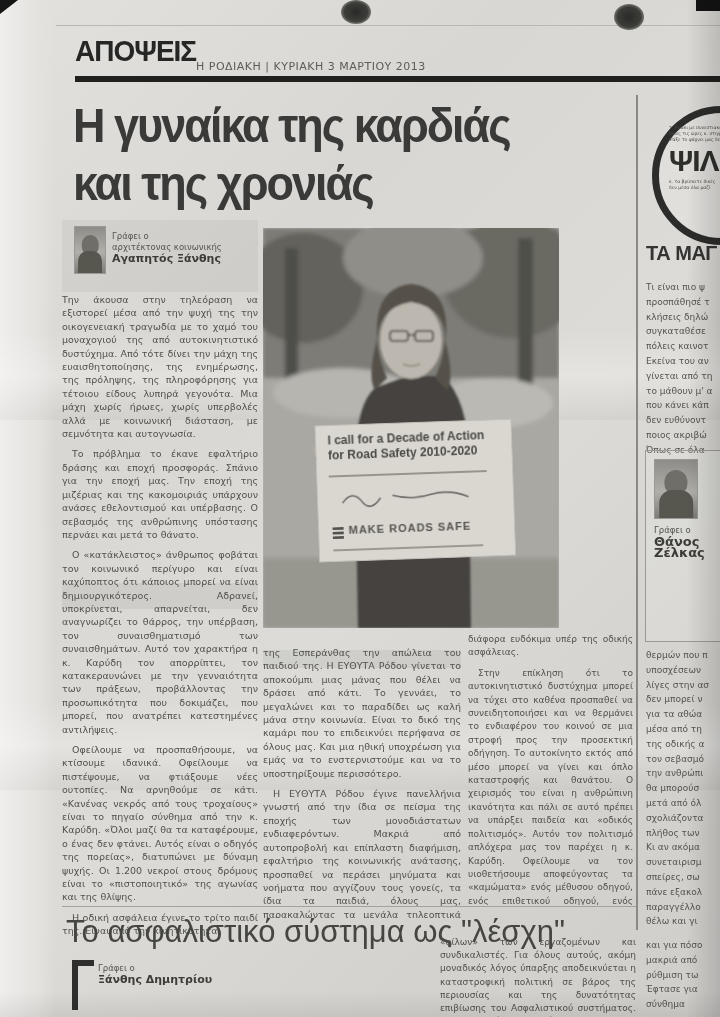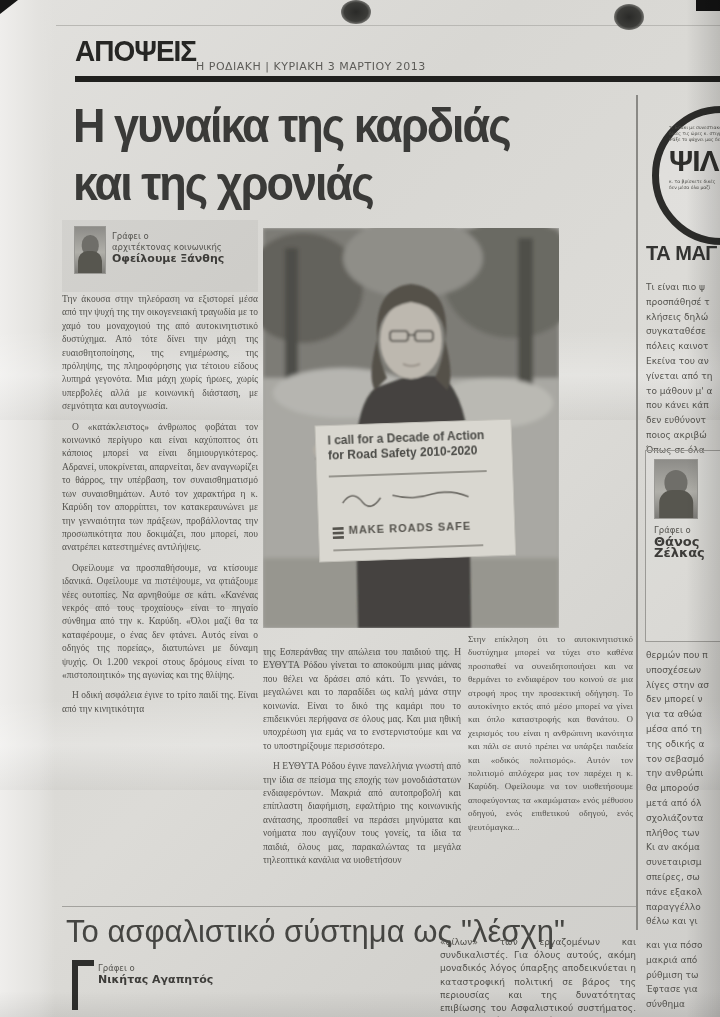--- a/index.html
+++ b/index.html
@@ -39,21 +39,21 @@
   .byline{position:absolute;font-size:8.5px;line-height:11px;color:#55544f;filter:blur(0.3px);}
   .byline .name{font-weight:bold;font-size:11px;color:#3d3c39;}
   .portrait{position:absolute;background:linear-gradient(to bottom,#8d8c88,#b0afa9 55%,#7d7c78);
         border:1px solid #9a9995;overflow:hidden;}
   .portrait:before{content:"";position:absolute;left:50%;top:18%;width:55%;height:42%;transform:translateX(-50%);
         border-radius:50% 50% 45% 45%;background:#6f6e69;}
   .portrait:after{content:"";position:absolute;left:50%;top:52%;width:80%;height:55%;transform:translateX(-50%);
         border-radius:40% 40% 0 0;background:#57564f;}
   
   .col{position:absolute;font-size:9.5px;line-height:13.4px;text-align:justify;color:#52514c;
-        filter:blur(0.35px);font-family:Liberation Serif, serif;}
+        filter:blur(0.35px);}
   .col p{margin:0 0 7px 0;}
   .col p + p{text-indent:10px;}
   
   .photo{position:absolute;left:263px;top:228px;width:296px;height:400px;background:#a5a4a0;
         box-shadow:0 0 0 1px #b7b6b2 inset;}
   
   .v-rule{position:absolute;left:636px;top:95px;width:2px;height:835px;background:#8a8985;}
   .sidebar-stamp{position:absolute;left:652px;top:106px;width:125px;height:125px;border-radius:50%;
         border:7px solid #2c2c2a;background:rgba(255,255,255,0.15);filter:blur(0.4px);}
   .stamp-inner{position:absolute;left:10px;top:12px;width:110px;color:#3a3a37;}
@@ -92,21 +92,21 @@
   <div class="thick-rule"></div>
 
   <div class="headline hl1">Η γυναίκα της καρδιάς</div>
   <div class="headline hl2">και της χρονιάς</div>
 
   <div class="byline-backdrop"></div>
   <div class="portrait" style="left:74px;top:226px;width:30px;height:46px"></div>
   <div class="byline" style="left:112px;top:231px">
     <div>Γράφει ο</div>
     <div>αρχιτέκτονας κοινωνικής</div>
-    <div class="name">Οφείλουμε Ξάνθης</div>
+    <div class="name">Αγαπητός Ξάνθης</div>
   </div>
 
   <div class="photo">
     <svg width="296" height="400" viewBox="0 0 296 400">
       <defs>
         <filter id="b2">
             <feGaussianBlur stdDeviation="2.2"></feGaussianBlur>
           </filter>
         <filter id="b1">
             <feGaussianBlur stdDeviation="1"></feGaussianBlur>
@@ -160,29 +160,31 @@
       <div class="sign-text" style="font-weight:bold;font-size:12px;color:#4b4b47;padding:8px 0 0 12px;line-height:15px;">
         <div>I call for a Decade of Action</div>
         <div>for Road Safety 2010-2020</div>
       </div>
       <div class="sign-text" style="position:absolute;left:30px;top:99px;font-weight:bold;font-size:11px;letter-spacing:1px;color:#55534d;">MAKE ROADS SAFE</div>
     </div>
   </div>
 
   <div class="col" style="left:62px;top:293px;width:196px;height:614px">
     <p>Την άκουσα στην τηλεόραση να εξιστορεί μέσα από την ψυχή της την οικογενειακή τραγωδία με το χαμό του μοναχογιού της από αυτοκινητιστικό δυστύχημα. Από τότε δίνει την μάχη της ευαισθητοποίησης, της ενημέρωσης, της πρόληψης, της πληροφόρησης για τέτοιου είδους λυπηρά γεγονότα. Μια μάχη χωρίς ήρωες, χωρίς υπερβολές αλλά με κοινωνική διάσταση, με σεμνότητα και αυτογνωσία.</p>
+    <p>Το πρόβλημα το έκανε εφαλτήριο δράσης και εποχή προσφοράς. Σπάνιο για την εποχή μας. Την εποχή της μιζέριας και της κακομοιριάς υπάρχουν ανάσες εθελοντισμού και υπέρβασης. Ο σεβασμός της ανθρώπινης υπόστασης περνάει και μετά το θάνατο.</p>
     <p>Ο «κατάκλειστος» άνθρωπος φοβάται τον κοινωνικό περίγυρο και είναι καχύποπτος ότι κάποιος μπορεί να είναι δημιουργικότερος. Αδρανεί, υποκρίνεται, απαρνείται, δεν αναγνωρίζει το θάρρος, την υπέρβαση, τον συναισθηματισμό των συναισθημάτων. Αυτό τον χαρακτήρα η κ. Καρύδη τον απορρίπτει, τον κατακεραυνώνει με την γενναιότητα των πράξεων, προβάλλοντας την προσωπικότητα που δοκιμάζει, που μπορεί, που ανατρέπει κατεστημένες αντιλήψεις.</p>
     <p>Οφείλουμε να προσπαθήσουμε, να κτίσουμε ιδανικά. Οφείλουμε να πιστέψουμε, να φτιάξουμε νέες ουτοπίες. Να αρνηθούμε σε κάτι. «Κανένας νεκρός από τους τροχαίους» είναι το πηγαίο σύνθημα από την κ. Καρύδη. «Όλοι μαζί θα τα καταφέρουμε, ο ένας δεν φτάνει. Αυτός είναι ο οδηγός της πορείας», διατυπώνει με δύναμη ψυχής. Οι 1.200 νεκροί στους δρόμους είναι το «πιστοποιητικό» της αγωνίας και της θλίψης.</p>
     <p>Η οδική ασφάλεια έγινε το τρίτο παιδί της. Είναι από την κινητικότητα</p>
   </div>
   <div class="col" style="left:263px;top:646px;width:198px;height:272px;overflow:hidden">
     <p>της Εσπεράνθας την απώλεια του παιδιού της. Η ΕΥΘΥΤΑ Ρόδου γίνεται το αποκούμπι μιας μάνας που θέλει να δράσει από κάτι. Το γεννάει, το μεγαλώνει και το παραδίδει ως καλή μάνα στην κοινωνία. Είναι το δικό της καμάρι που το επιδεικνύει περήφανα σε όλους μας. Και μια ηθική υποχρέωση για εμάς να το ενστερνιστούμε και να το υποστηρίξουμε περισσότερο.</p>
     <p>Η ΕΥΘΥΤΑ Ρόδου έγινε πανελλήνια γνωστή από την ίδια σε πείσμα της εποχής των μονοδιάστατων ενδιαφερόντων. Μακριά από αυτοπροβολή και επίπλαστη διαφήμιση, εφαλτήριο της κοινωνικής ανάτασης, προσπαθεί να περάσει μηνύματα και νοήματα που αγγίζουν τους γονείς, τα ίδια τα παιδιά, όλους μας, παρακαλώντας τα μεγάλα τηλεοπτικά κανάλια να υιοθετήσουν</p>
   </div>
   <div class="col" style="left:468px;top:633px;width:165px;height:272px;font-size:9px;overflow:hidden">
+    <p>διάφορα ευδόκιμα υπέρ της οδικής ασφάλειας.</p>
     <p>Στην επίκληση ότι το αυτοκινητιστικό δυστύχημα μπορεί να τύχει στο καθένα προσπαθεί να συνειδητοποιήσει και να θερμάνει το ενδιαφέρον του κοινού σε μια στροφή προς την προσεκτική οδήγηση. Το αυτοκίνητο εκτός από μέσο μπορεί να γίνει και όπλο καταστροφής και θανάτου. Ο χειρισμός του είναι η ανθρώπινη ικανότητα και πάλι σε αυτό πρέπει να υπάρξει παιδεία και «οδικός πολιτισμός». Αυτόν τον πολιτισμό απλόχερα μας τον παρέχει η κ. Καρύδη. Οφείλουμε να τον υιοθετήσουμε αποφεύγοντας τα «καμώματα» ενός μέθυσου οδηγού, ενός επιθετικού οδηγού, ενός ψευτόμαγκα...</p>
 
   </div>
 
   <div class="v-rule"></div>
   <div class="sidebar-stamp">
     <div class="stamp-inner">
       <div class="stamp-micro">τ. Έσακι  με  συνεστιακό
 δίκες τις ώρες κ. στιγμές
 Ψάξε  το  ψάχνει  μας  δεν</div>
@@ -235,21 +237,21 @@
 μακριά από
 ρύθμιση τω
 Έφτασε για
 σύνθημα</div>
 
   <div class="h-rule"></div>
   <div class="bottom-headline">Το ασφαλιστικό σύστημα ως "λέσχη"</div>
   <div class="bracket"></div>
   <div class="byline" style="left:98px;top:963px">
     <div>Γράφει ο</div>
-    <div class="name">Νικήτας Αγαπητός</div>
+    <div class="name">Ξάνθης Δημητρίου</div>
   </div>
   <div class="bottom-teaser">«φίλων» των εργαζομένων και συνδικαλιστές. Για όλους αυτούς, ακόμη μοναδικός λόγος ύπαρξης αποδεικνύεται η καταστροφική πολιτική σε βάρος της περιουσίας και της δυνατότητας επιβίωσης του Ασφαλιστικού συστήματος. Φυσικά, αυτό που μας μέλλει...</div>
 
   <div class="corner-tl"></div>
   <div class="corner-tr"></div>
   <div class="punch-dot dot1"></div>
   <div class="punch-dot dot2"></div>
   <div class="edge-shade-right"></div>
   <div class="edge-shade-bottom"></div>
 </div>

